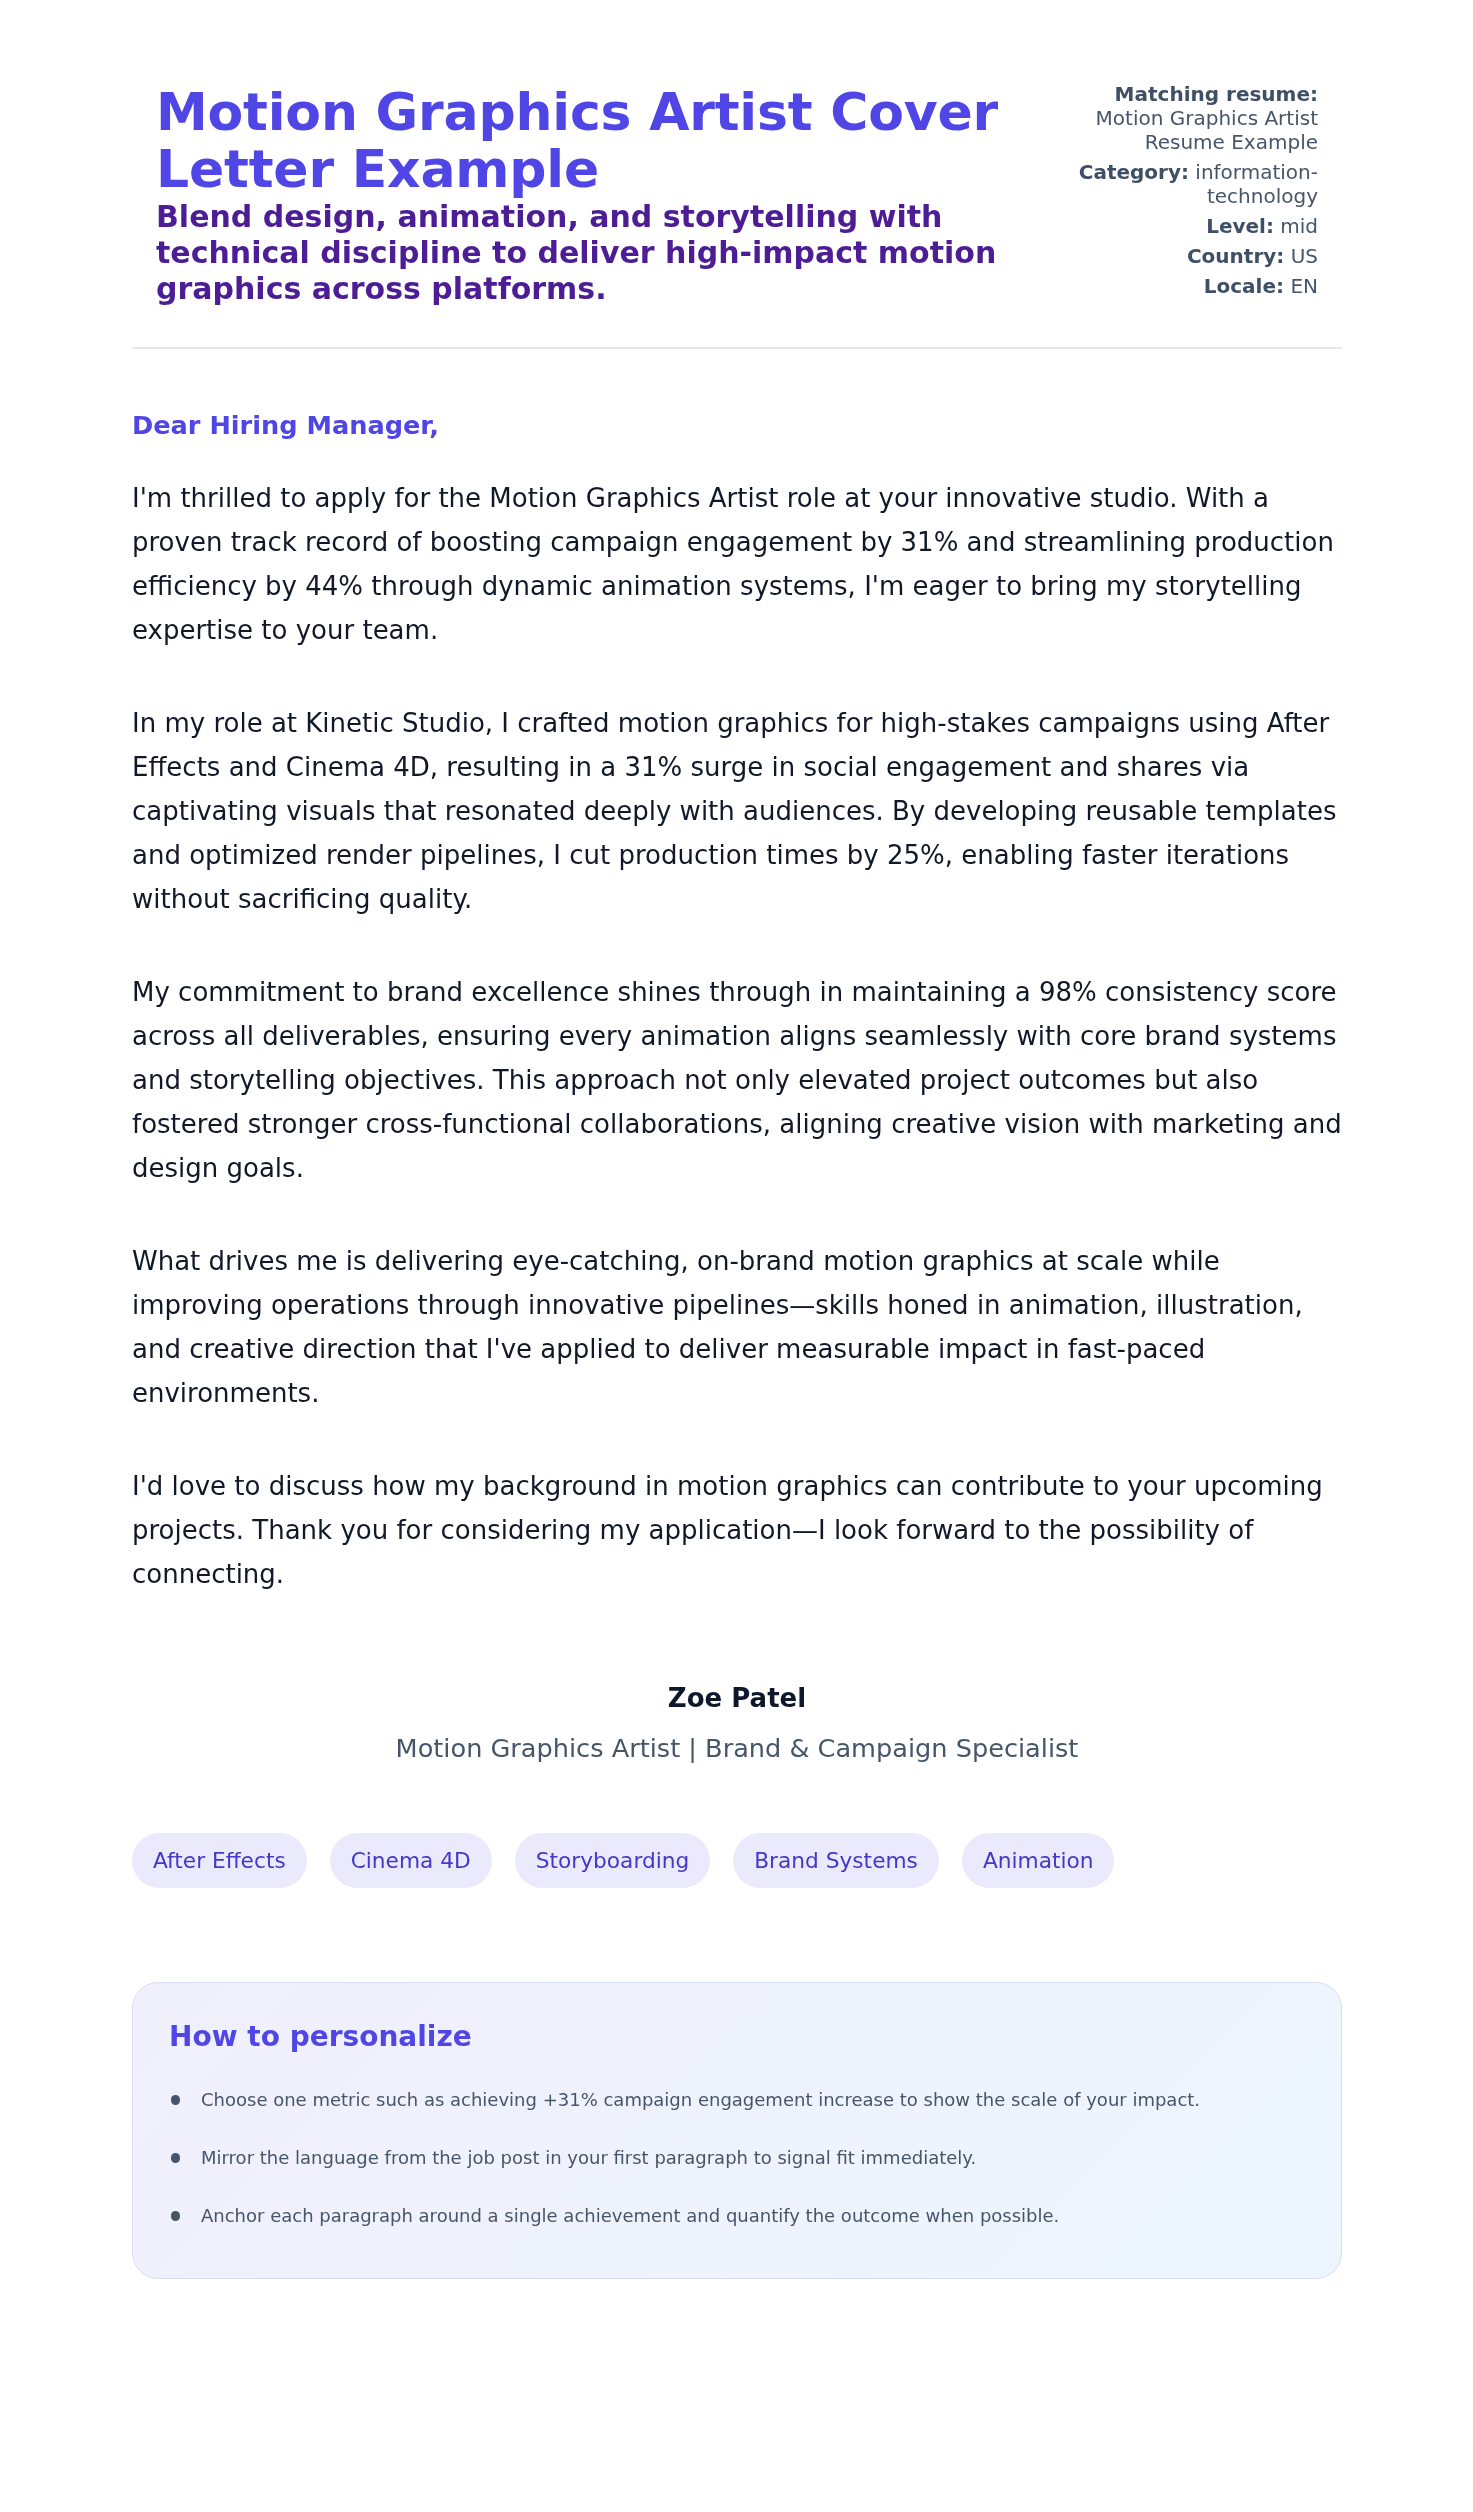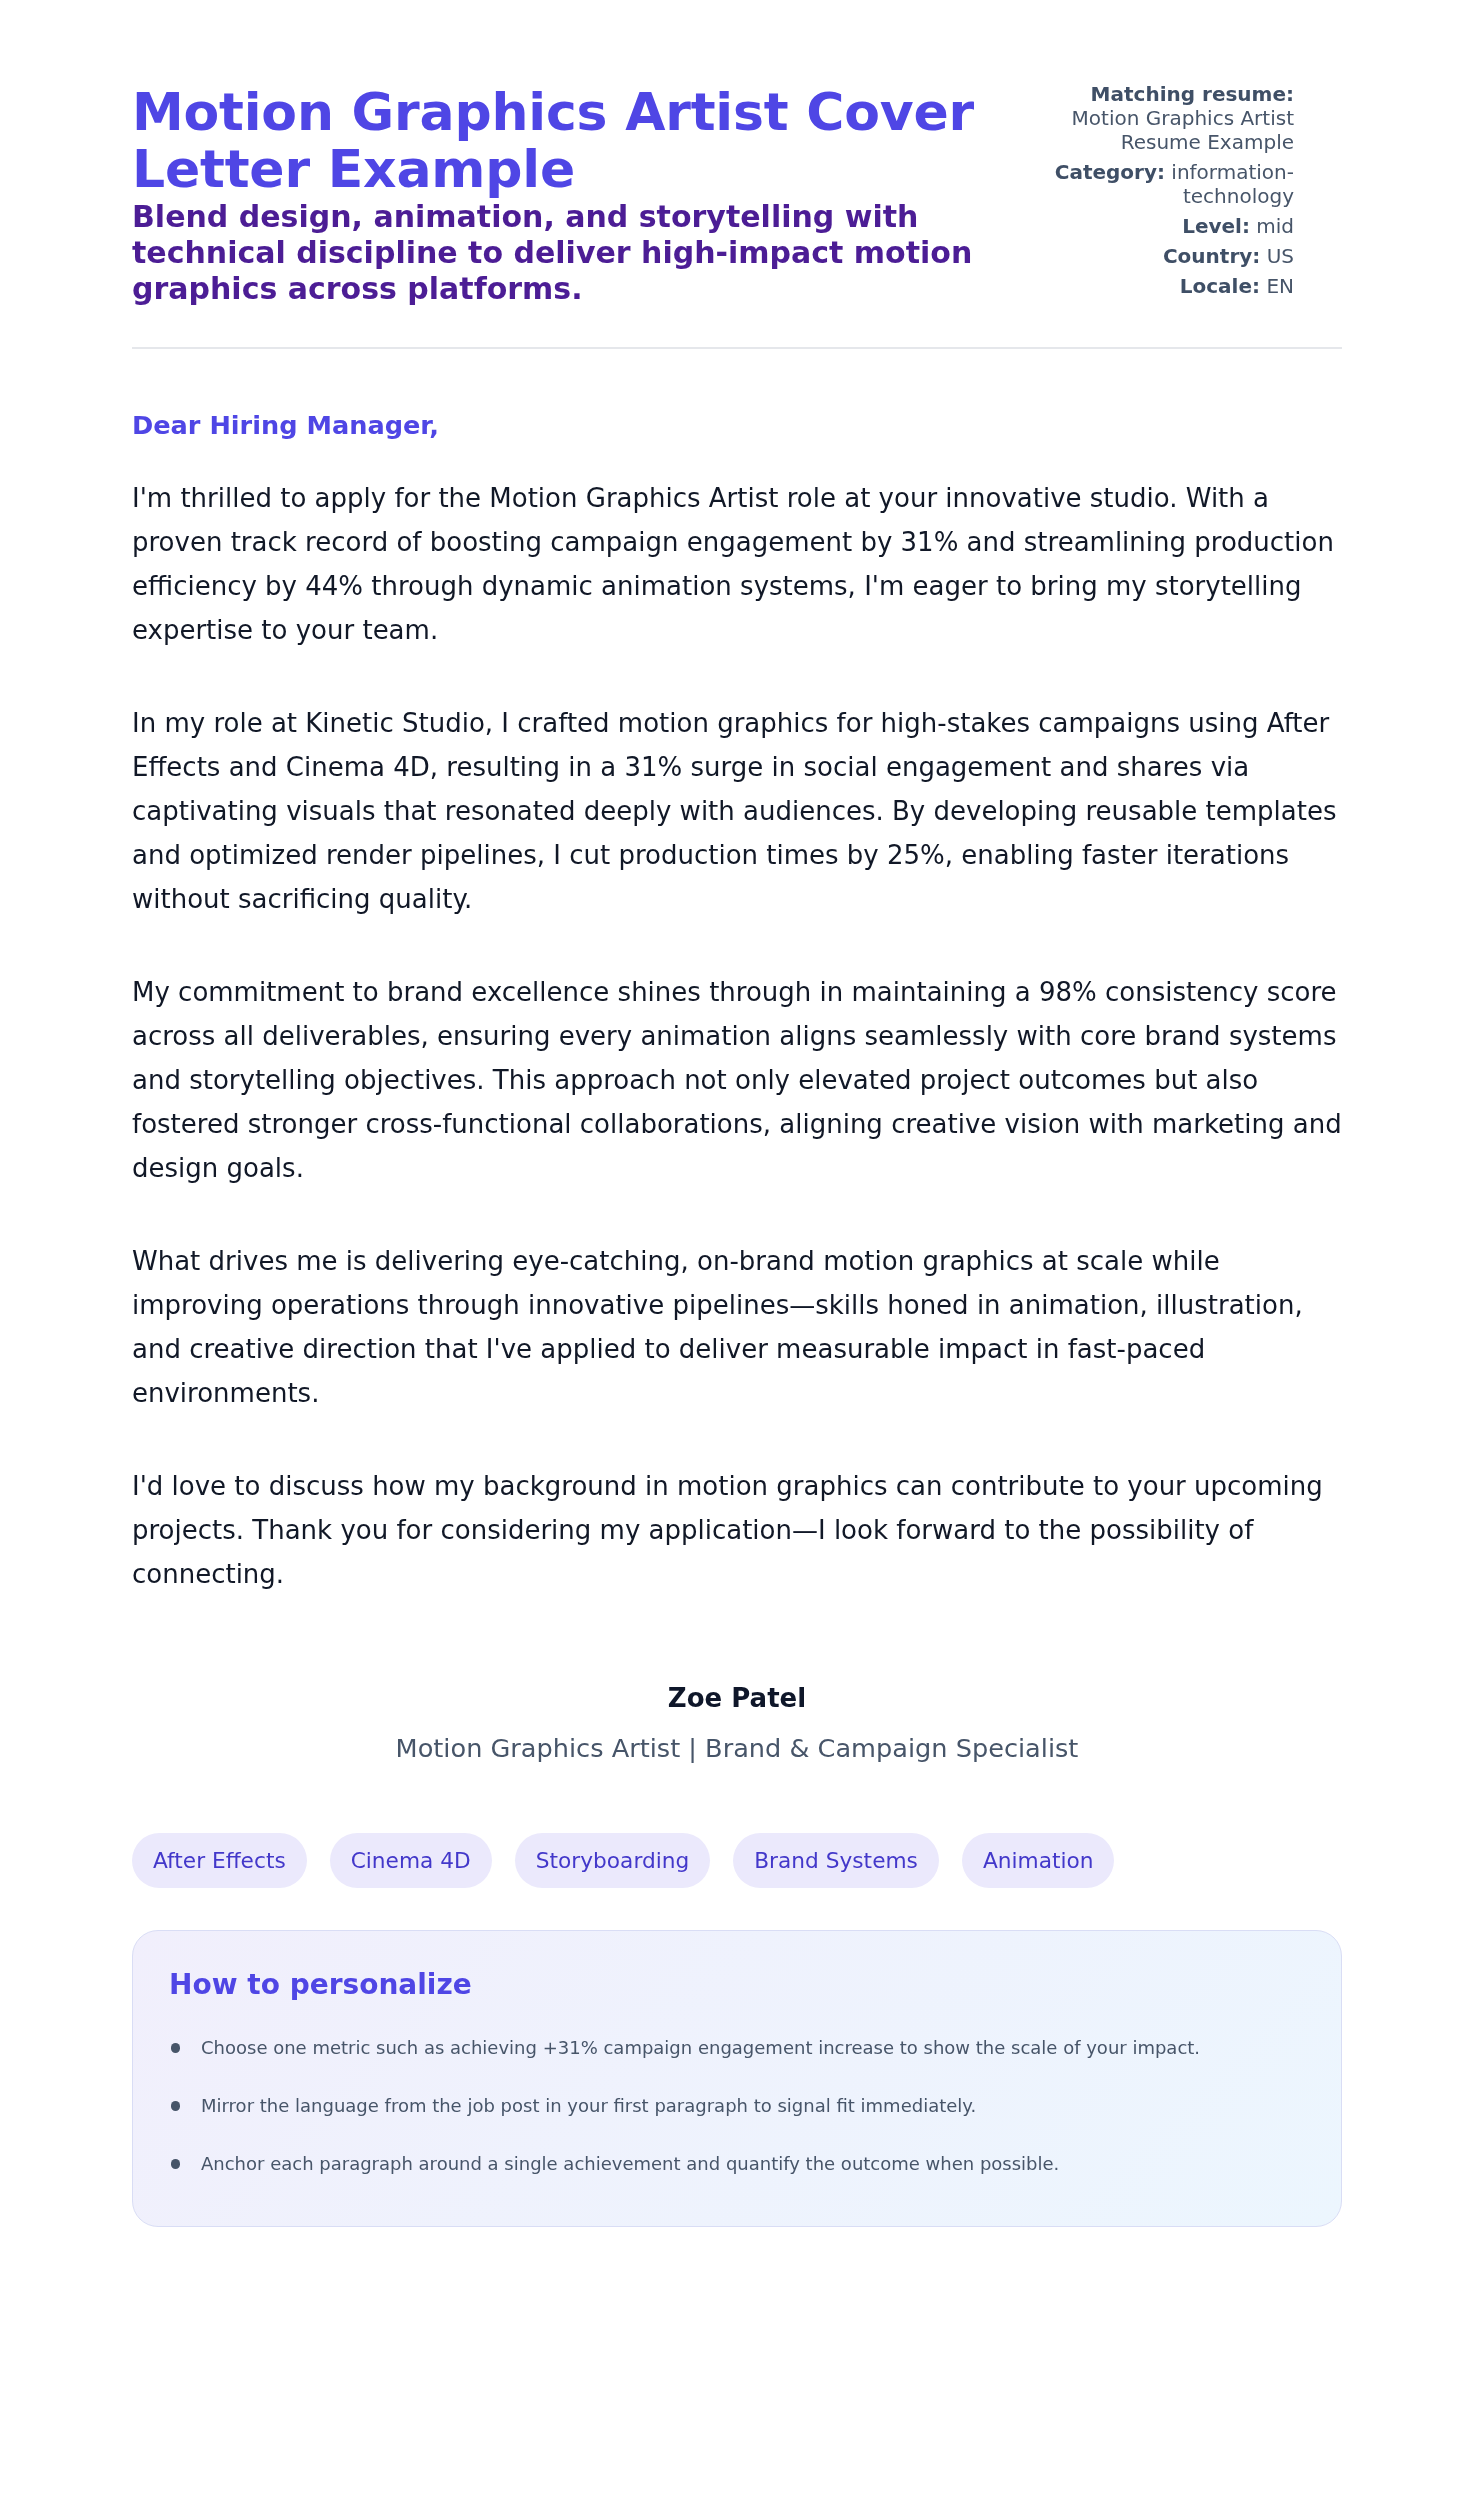--- a/index.html
+++ b/index.html
@@ -10,21 +10,21 @@
       font-family: "DejaVu Sans", sans-serif;
       color: #111827;
     }
     .page {
       width: 1474px;
       padding: 80px 132px 83px 132px;
     }
     
     .header {
       display: flex;
-      justify-content: flex-start;
+      justify-content: center;
       align-items: flex-start;
       padding-bottom: 40px;
       border-bottom: 2.6px solid #e5e7eb;
     }
     .header-left { width: 902px; }
     .title {
       font-size: 52px;
       line-height: 57px;
       font-weight: bold;
       color: #4f46e5;
@@ -94,21 +94,21 @@
       padding: 0 21px;
       border-radius: 28px;
       background: #ebe9fc;
       color: #4338ca;
       font-size: 21.7px;
       white-space: nowrap;
     }
 
     
     .tips {
-      margin-top: 42px;
+      margin-top: 94px;
       border: 1.7px solid #d9ddf5;
       border-radius: 26px;
       background: linear-gradient(135deg, #f1effc 0%, #ecf6fe 100%);
       padding: 36px 36px 40px 36px;
     }
     .tips-title {
       font-size: 28px;
       line-height: 35px;
       font-weight: bold;
       color: #4f46e5;

